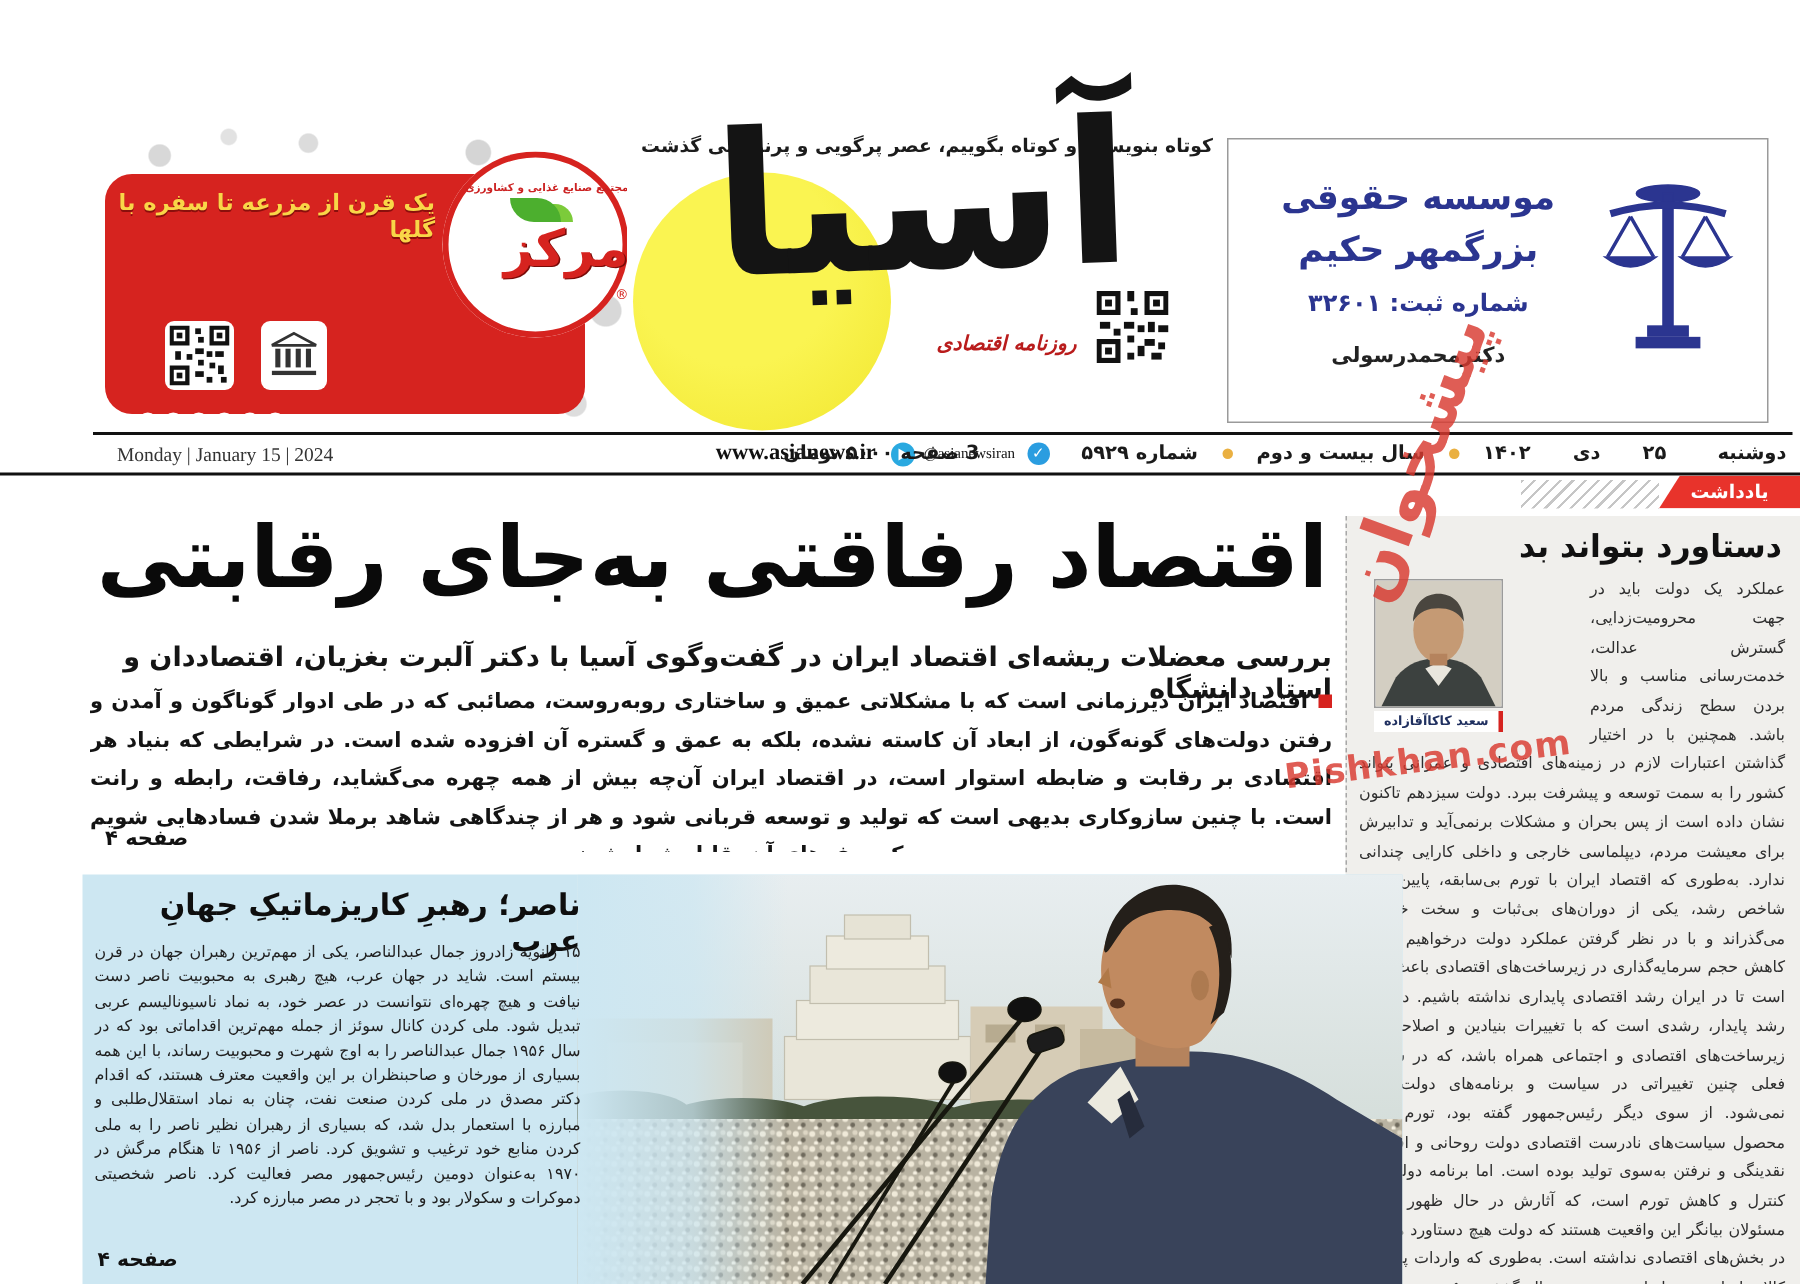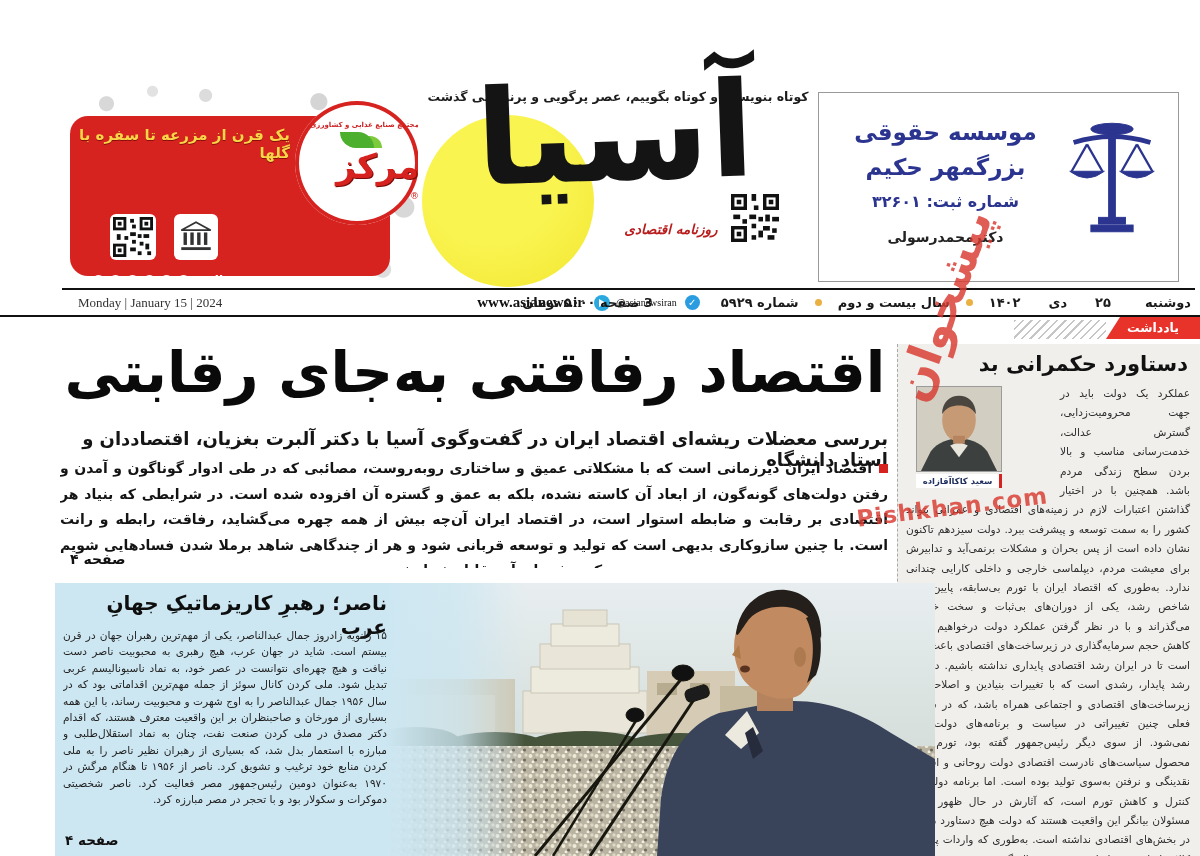--- a/index.html
+++ b/index.html
@@ -246,21 +246,21 @@
         <span class="gap-m"></span>
       <span>3 صفحه ۵۰۰۰ تومان</span>
     </span>
   </div>
   <div class="bar-rule-bottom"></div>
 
   <div class="hatch"></div>
   <div class="note-tag">یادداشت</div>
 
   <aside class="note-col">
-    <h2 class="note-title">دستاورد حکمرانی بد</h2>
+    <h2 class="note-title">دستاورد بتواند بد</h2>
     <div class="note-photo-wrap">
       <svg class="note-photo" viewBox="0 0 43 43">
         <rect width="43" height="43" fill="#d3cec2"></rect>
         <path d="M2,43 L7,33 C11,28 16,26.5 21.5,26.5 C27,26.5 32,28 36,33 L41,43 Z" fill="#3c413f"></path>
         <path d="M17,30 L21.5,36 L26,30 L21.5,28 Z" fill="#e9e6dd"></path>
         <ellipse cx="21.5" cy="17" rx="8.6" ry="11" fill="#c59a74"></ellipse>
         <path d="M12.8,14 C13,7.5 17,4.5 21.5,4.5 C26,4.5 30,7.5 30.2,14 C28,10.5 25,9.5 21.5,9.5 C18,9.5 15,10.5 12.8,14 Z" fill="#4a463f"></path>
         <rect x="18.5" y="25" width="6" height="4" fill="#b5835d"></rect>
       </svg>
       <div class="note-caption">سعید کاکاآقازاده</div>

